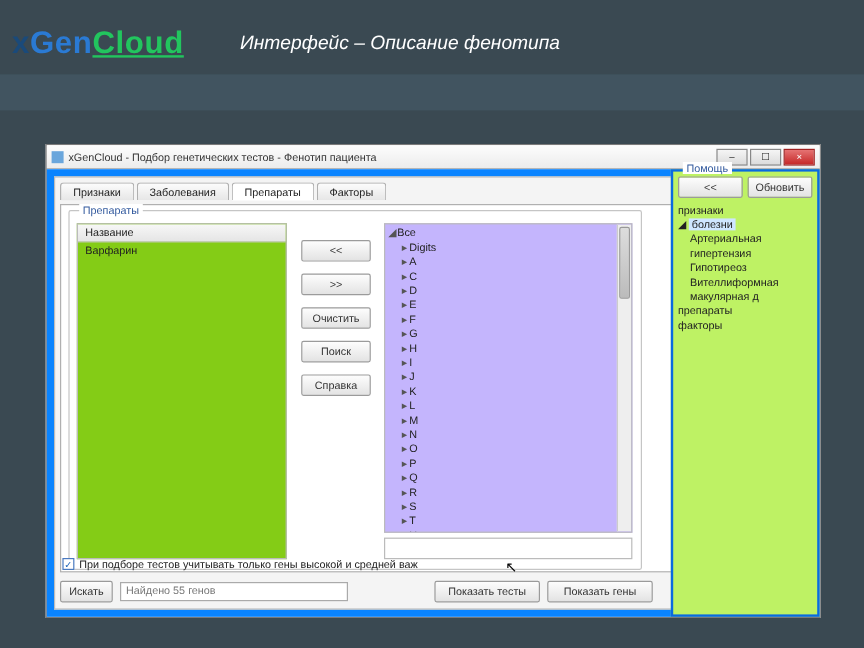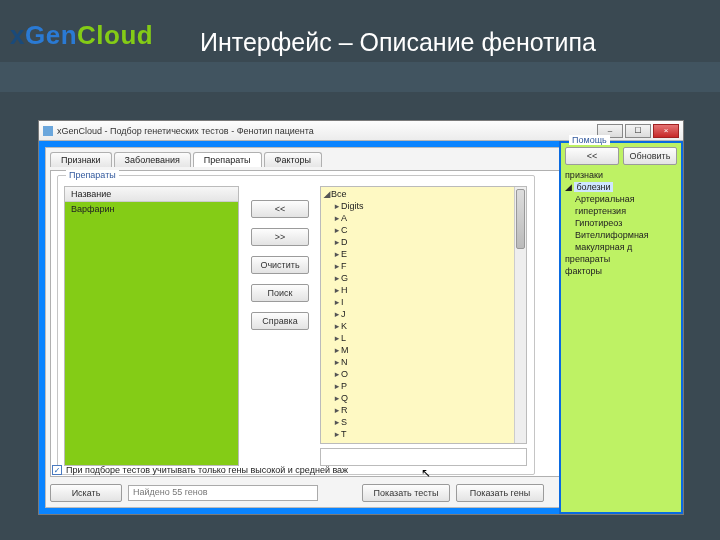--- a/index.html
+++ b/index.html
@@ -2,22 +2,22 @@
 <html><head>
 <meta charset="utf-8">
 <style>
   * { box-sizing: border-box; margin: 0; padding: 0; }
   body { width: 720px; height: 540px; background: #3a4952; font-family: "Segoe UI", Tahoma, sans-serif; overflow: hidden; position: relative; }
 
   .slide-header { height: 70px; position: relative; }
   .logo { position: absolute; left: 10px; top: 20px; font-size: 26px; font-weight: bold; letter-spacing: 0.5px; }
   .logo .x  { color: #1a4a7a; }
   .logo .gen { color: #2a7ad4; }
-  .logo .cloud { color: #84cc16; }
-  .slide-title { position: absolute; left: 200px; top: 28px; color: #ffffff; font-size: 25px; }
+  .logo .cloud { color: #22c55e; text-decoration: underline; }
+  .slide-title { position: absolute; left: 200px; top: 28px; color: #ffffff; font-size: 16px; font-style: italic; }
   .title-band { position: absolute; left: 0; top: 62px; width: 720px; height: 30px; background: rgba(72,95,110,0.5); }
 
   
   .win { position: absolute; left: 38px; top: 120px; width: 646px; height: 395px; background: #ffffff; border: 1px solid #7a7a7a; font-size: 9px; color: #222; }
   .titlebar { height: 20px; background: linear-gradient(#fdfdfd,#ececec); border-bottom: 1px solid #b5b5b5; display: flex; align-items: center; padding: 0 4px; }
   .titlebar .icon { width: 10px; height: 10px; background: #6aa6dc; margin-right: 4px; }
   .titlebar .title { flex: 1; color: #333; }
   .win-btn { width: 26px; height: 14px; border: 1px solid #888; background: linear-gradient(#f5f5f5,#dcdcdc); margin-left: 2px; display:flex; align-items:center; justify-content:center; font-size:8px; line-height:1; }
   .win-btn.close { background: linear-gradient(#e57373,#c62828); border-color:#a02020; color:#fff; }
 
@@ -33,21 +33,21 @@
   .groupbox { position:absolute; left:6px; top:4px; width:478px; height:300px; border:1px solid #c5c5c5; border-radius:2px; }
   .group-title { position:absolute; top:-6px; left:8px; background:#fff; padding:0 3px; color:#335a9e; }
 
   .list-name-col { position:absolute; left:6px; top:10px; width:175px; height:280px; border:1px solid #bbb; background:#84cc16; }
   .list-name-col .colhdr { background:linear-gradient(#f7f7f7,#e5e5e5); border-bottom:1px solid #ccc; padding:2px 6px; color:#222; font-weight:normal; }
   .list-name-col .item { padding:2px 6px; color:#222; }
 
   .btn { display:block; width:58px; padding:3px 0; text-align:center; border:1px solid #9b9b9b; background:linear-gradient(#fdfdfd,#e3e3e3); border-radius:2px; cursor:pointer; font-size:9px; color:#333; }
   .mid-btns { position:absolute; left:193px; top:24px; display:flex; flex-direction:column; gap:10px; }
 
-  .tree { position:absolute; left:262px; top:10px; width:207px; height:258px; border:1px solid #bbb; background:#fef9c3; overflow:hidden; padding:1px 2px; }
+  .tree { position:absolute; left:262px; top:10px; width:207px; height:258px; border:1px solid #bbb; background:#c4b5fd; overflow:hidden; padding:1px 2px; }
   .tree .node { white-space:nowrap; line-height:12px; }
   .tree .caret { display:inline-block; width:8px; text-align:center; color:#555; }
   .tree .indent1 { padding-left:10px; }
   .tree-scroll { position:absolute; right:0; top:0; bottom:0; width:12px; background:#eee; border-left:1px solid #ccc; }
   .tree-scroll .thumb { position:absolute; top:2px; left:1px; width:9px; height:60px; background:linear-gradient(#ddd,#bbb); border:1px solid #999; border-radius:2px; }
   .empty-bar { position:absolute; left:262px; top:272px; width:207px; height:18px; border:1px solid #bbb; background:#fff; }
 
   .cursor { position:absolute; left:370px; top:295px; font-size:12px; color:#000; }
 
   
@@ -147,21 +147,21 @@
 
         <div class="cursor">↖</div>
       </div>
 
       <div class="bottom-bar">
         <div class="chk-row">
           <div class="chk">✓</div>
           <span>При подборе тестов учитывать только гены высокой и средней важ</span>
         </div>
         <div class="bottom-controls">
-          <div class="btn" style="width:72px;">Искать</div>
+          <div class="btn" style="width:44px;">Искать</div>
           <div class="search-field">Найдено 55 генов</div>
           <div style="flex:1"></div>
           <div class="btn wide-btn">Показать тесты</div>
           <div class="btn wide-btn">Показать гены</div>
         </div>
       </div>
 
     </div>
 
     <div class="help-pane">

